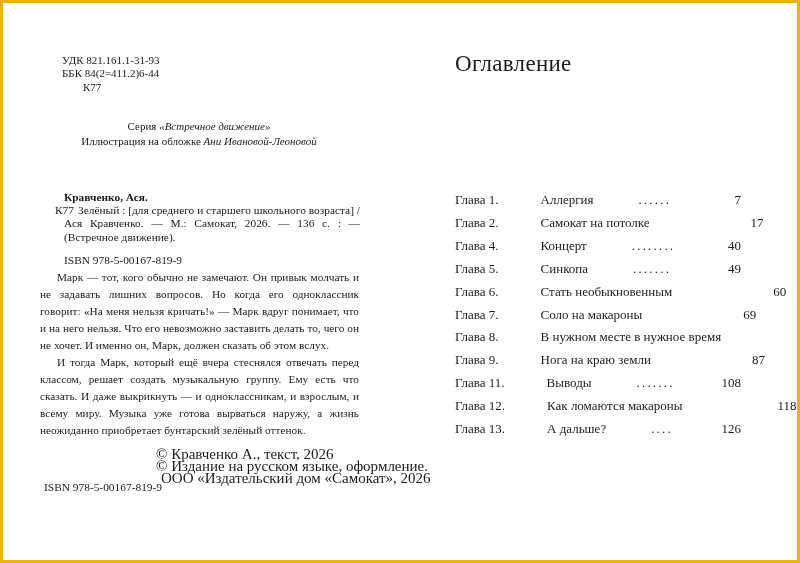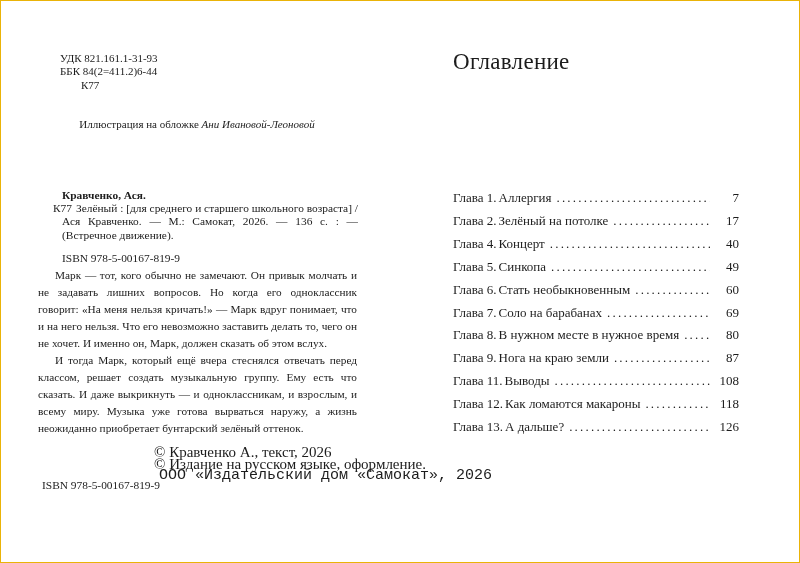--- a/index.html
+++ b/index.html
@@ -2,21 +2,21 @@
 <html><head>
 <meta charset="utf-8">
 <style>
   html, body { margin: 0; padding: 0; background: #ffffff; }
   .spread {
     position: relative;
     width: 800px;
     height: 563px;
     box-sizing: border-box;
     background: #ffffff;
-    border: 1px solid #eab308;
+    border: 3px solid #eab308;
     font-family: "Liberation Serif", "DejaVu Serif", serif;
     color: #1c1c1c;
     overflow: hidden;
   }
   .page { position: absolute; top: 0; height: 100%; }
   .page-left  { left: 0;   width: 400px; }
   .page-right { left: 400px; width: 399px; }
   .block { position: absolute; }
 
   
@@ -48,39 +48,39 @@
     font-size: 11.3px; line-height: 17px;
     text-align: justify;
   }
   .annotation p { margin: 0; text-indent: 17px; }
 
   .copyright {
     left: 153px; top: 445px;
     font-size: 15px; line-height: 12px;
     white-space: nowrap;
   }
-  .copyright-line3 { padding-left: 5px; font-family: Liberation Mono, monospace; }
+  .copyright-line3 { padding-left: 5px; }
 
   .isbn-bottom {
     left: 41px; top: 478px;
     font-size: 11.4px;
     white-space: nowrap;
   }
 
   
   .toc-heading {
     left: 52px; top: 48px;
     font-size: 23px;
     letter-spacing: 0.3px;
   }
   .toc {
     left: 52px; top: 186px; width: 286px;
     font-size: 13px;
   }
-  .toc-row { display: flex; line-height: 22.9px; }
+  .toc-row { display: flex; line-height: 22.9px; gap: 40px; }
   .toc-chapter { white-space: nowrap; }
   .toc-name { margin-left: 2px; white-space: nowrap; }
   .toc-dots {
     flex: 1 1 auto; min-width: 0;
     overflow: hidden; white-space: nowrap;
     margin-left: 5px; margin-right: 2px;
   }
   .toc-dots::after {
     content: "................................................................................";
     letter-spacing: 2.2px;
@@ -94,20 +94,21 @@
 
   <div class="page page-left">
 
     <div class="block udc">
       <div>УДК 821.161.1-31-93</div>
       <div>ББК 84(2=411.2)6-44</div>
       <div class="udc-sign">К77</div>
     </div>
 
     <div class="block series">
+      <div><span>Серия</span> <span class="em">«Встречное движение»</span></div>
       <div><span>Иллюстрация на обложке</span> <span class="em">Ани Ивановой-Леоновой</span></div>
     </div>
 
     <div class="block card">
       <div class="card-author">Кравченко, Ася.</div>
       <div class="card-desc">
         <span class="card-sign">К77</span>
         <span>Зелёный : [для среднего и старшего школьного возраста] / Ася Кравченко. — М.: Самокат, 2026. — 136 с. : — (Встречное движение).</span>
       </div>
       <div class="card-isbn">ISBN 978-5-00167-819-9</div>
@@ -132,21 +133,21 @@
     <div class="block toc" id="toc-list">
   <div class="toc-row">
     <span class="toc-chapter">Глава 1.</span>
     <span class="toc-name">Аллергия</span>
     <span class="toc-dots"></span>
     <span class="toc-page">7</span>
   </div>
 
   <div class="toc-row">
     <span class="toc-chapter">Глава 2.</span>
-    <span class="toc-name">Зелёный на потолке</span>
+    <span class="toc-name">Самокат на потолке</span>
     <span class="toc-dots"></span>
     <span class="toc-page">17</span>
   </div>
 
 
   <div class="toc-row">
     <span class="toc-chapter">Глава 4.</span>
     <span class="toc-name">Концерт</span>
     <span class="toc-dots"></span>
     <span class="toc-page">40</span>
@@ -161,21 +162,21 @@
 
   <div class="toc-row">
     <span class="toc-chapter">Глава 6.</span>
     <span class="toc-name">Стать необыкновенным</span>
     <span class="toc-dots"></span>
     <span class="toc-page">60</span>
   </div>
 
   <div class="toc-row">
     <span class="toc-chapter">Глава 7.</span>
-    <span class="toc-name">Соло на барабанах</span>
+    <span class="toc-name">Соло на макароны</span>
     <span class="toc-dots"></span>
     <span class="toc-page">69</span>
   </div>
 
   <div class="toc-row">
     <span class="toc-chapter">Глава 8.</span>
     <span class="toc-name">В нужном месте в нужное время</span>
     <span class="toc-dots"></span>
     <span class="toc-page">80</span>
   </div>

